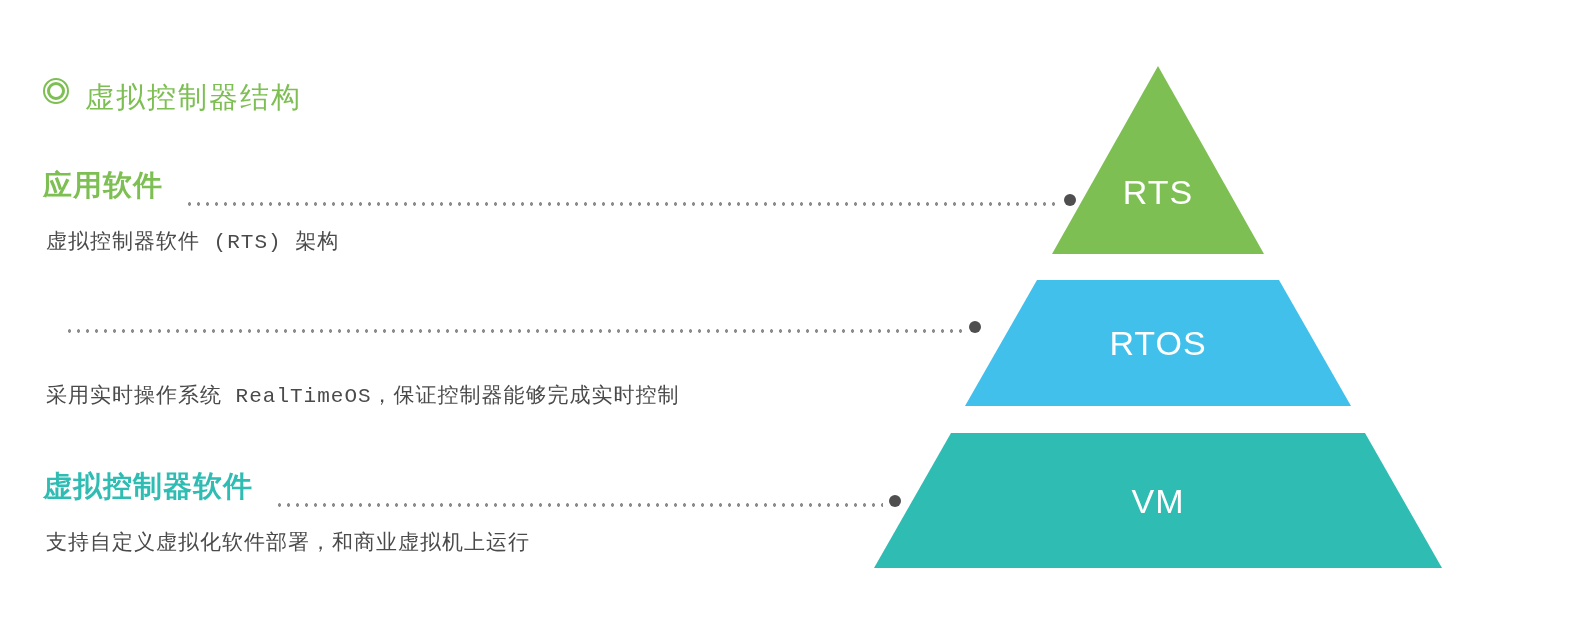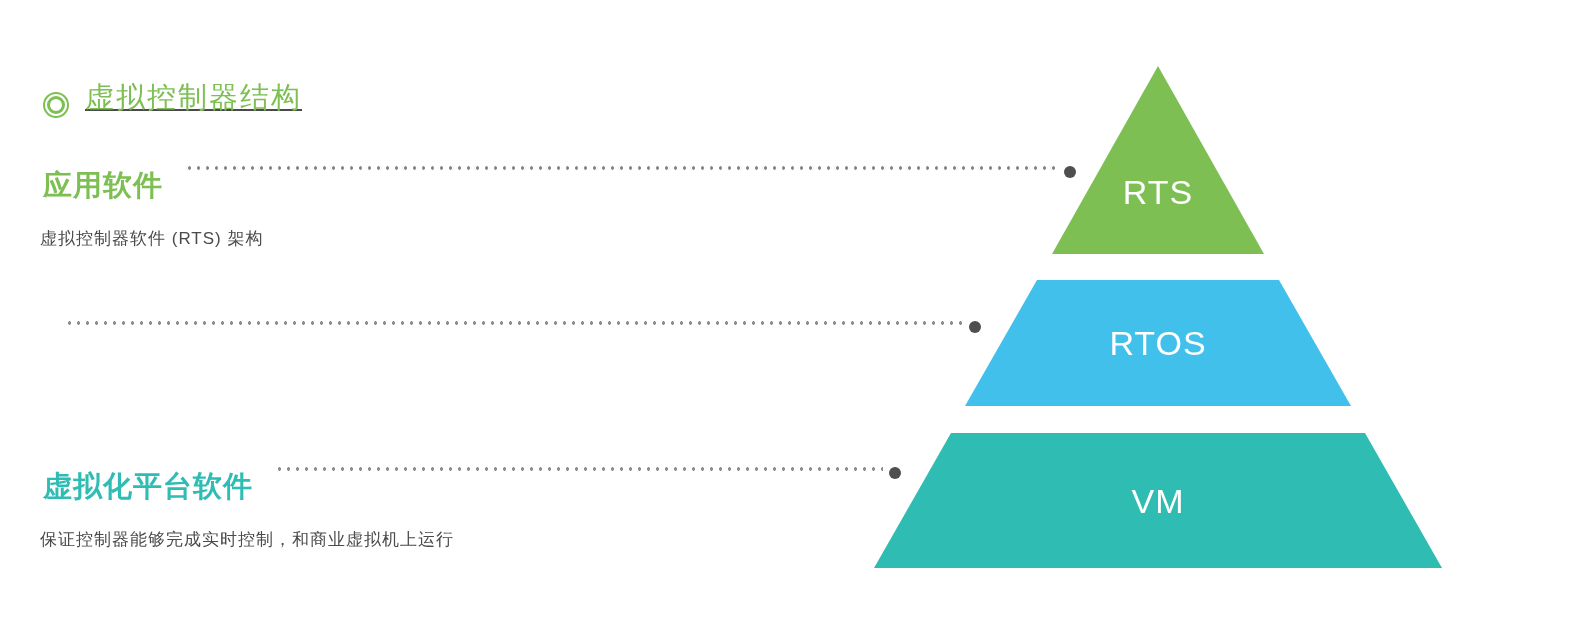--- a/index.html
+++ b/index.html
@@ -15,23 +15,22 @@
     background: #ffffff;
     overflow: hidden;
   }
 
   
   .title-block {
     position: absolute;
     left: 43px;
     top: 78px;
     display: flex;
-    align-items: flex-end;
+    align-items: flex-start;
     gap: 16px;
-    text-decoration: underline;
   }
   .title-icon {
     width: 26px;
     height: 26px;
     border: 2px solid #7dbf52;
     border-radius: 50%;
     display: flex;
     align-items: center;
     justify-content: center;
   }
@@ -45,21 +44,21 @@
   .title-text {
     font-size: 29px;
     color: #7dbf52;
     letter-spacing: 2px;
   }
 
   
   .row {
     position: absolute;
     display: flex;
-    align-items: flex-start;
+    align-items: flex-end;
   }
   .row-label {
     font-size: 29px;
     font-weight: bold;
     letter-spacing: 1px;
     white-space: nowrap;
   }
   .row-label.green { color: #7dbf52; }
   .row-label.blue  { color: #41c0eb; }
   .row-label.teal  { color: #2fbcb3; }
@@ -76,25 +75,26 @@
   .end-dot {
     width: 12px;
     height: 12px;
     border-radius: 50%;
     background: #4f4f4f;
     flex: 0 0 auto;
   }
 
   .row-desc {
     position: absolute;
-    left: 40px;
-    font-size: 17px;
+    left: 46px;
+    font-size: 21px;
     color: #4a4a4a;
     letter-spacing: 1px;
     white-space: nowrap;
+    font-family: Liberation Mono, monospace;
   }
 
   #row-1 { left: 43px; top: 166px; width: 1033px; }
   #desc-1 { top: 227px; }
   #row-2 { left: 43px; top: 321px; width: 938px; }
   #desc-2 { top: 381px; }
   #row-3 { left: 43px; top: 467px; width: 858px; }
   #desc-3 { top: 528px; }
 
   
@@ -127,27 +127,28 @@
     <span class="row-label green">应用软件</span>
     <span class="dotted-line"></span>
     <span class="end-dot"></span>
   </div>
   <div class="row-desc" id="desc-1">虚拟控制器软件 (RTS) 架构</div>
 
   <div class="row" id="row-2">
     <span class="dotted-line"></span>
     <span class="end-dot"></span>
   </div>
+  <div class="row-desc" id="desc-2">采用实时操作系统 RealTimeOS，保证控制器能够完成实时控制</div>
 
   <div class="row" id="row-3">
-    <span class="row-label teal">虚拟化平台软件</span>
+    <span class="row-label teal">虚拟控制器软件</span>
     <span class="dotted-line"></span>
     <span class="end-dot"></span>
   </div>
-  <div class="row-desc" id="desc-3">保证控制器能够完成实时控制，和商业虚拟机上运行</div>
+  <div class="row-desc" id="desc-3">支持自定义虚拟化软件部署，和商业虚拟机上运行</div>
 
   <div class="pyramid-wrap">
     <svg width="600" height="520" viewBox="0 0 600 520">
 
       <polygon points="300,8 406,196 194,196" fill="#7dbf52"></polygon>
       <text x="300" y="146" class="pyramid-label">RTS</text>
 
       <polygon points="179,222 421,222 493,348 107,348" fill="#41c0eb"></polygon>
       <text x="300" y="297" class="pyramid-label">RTOS</text>
 

